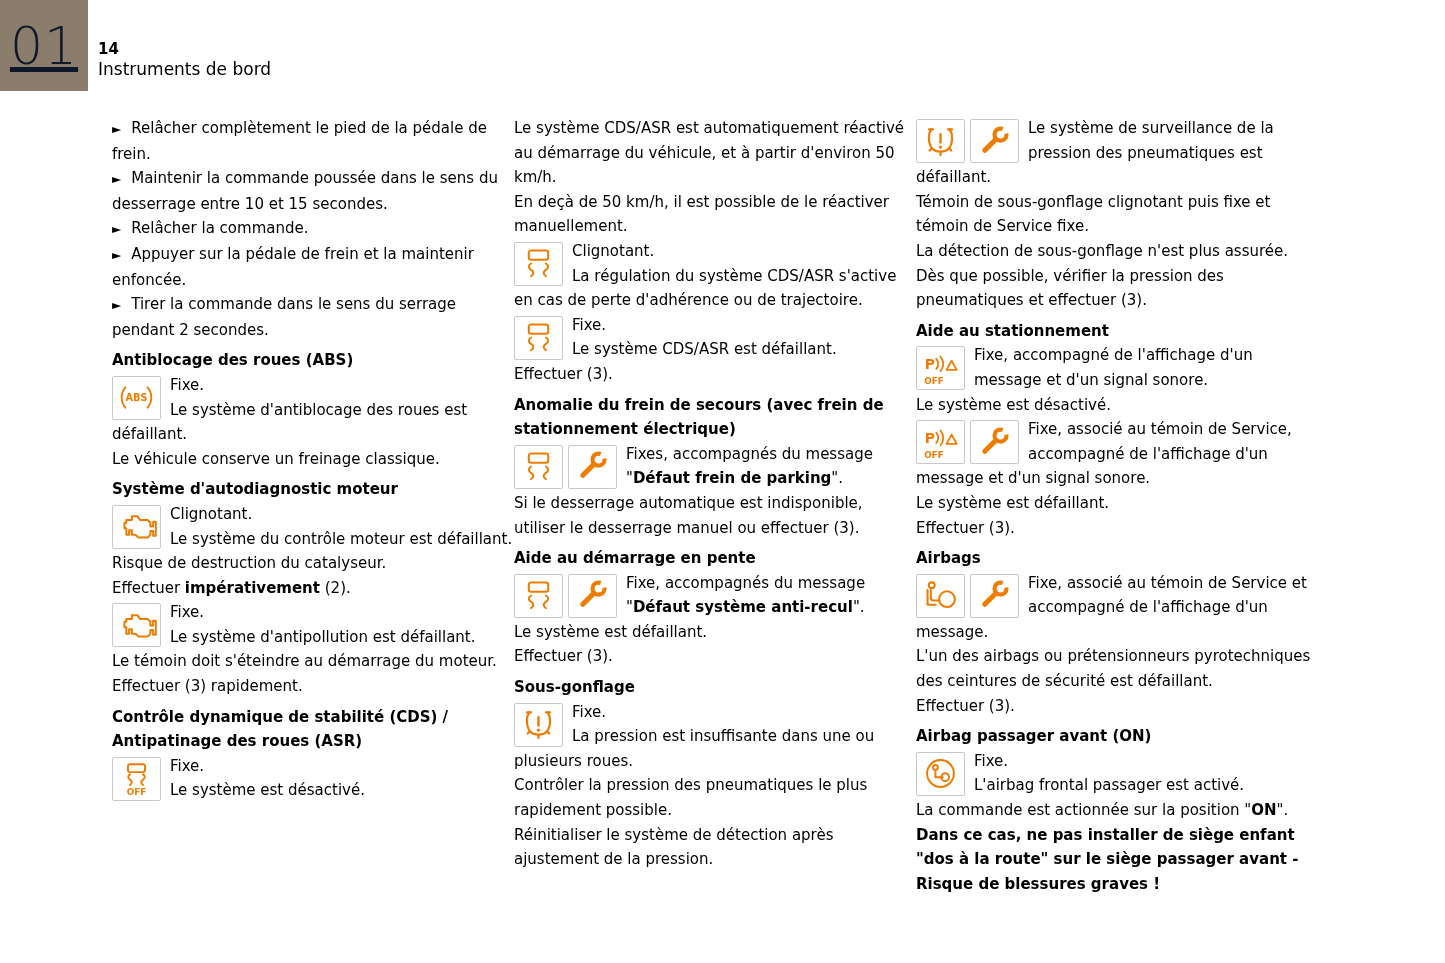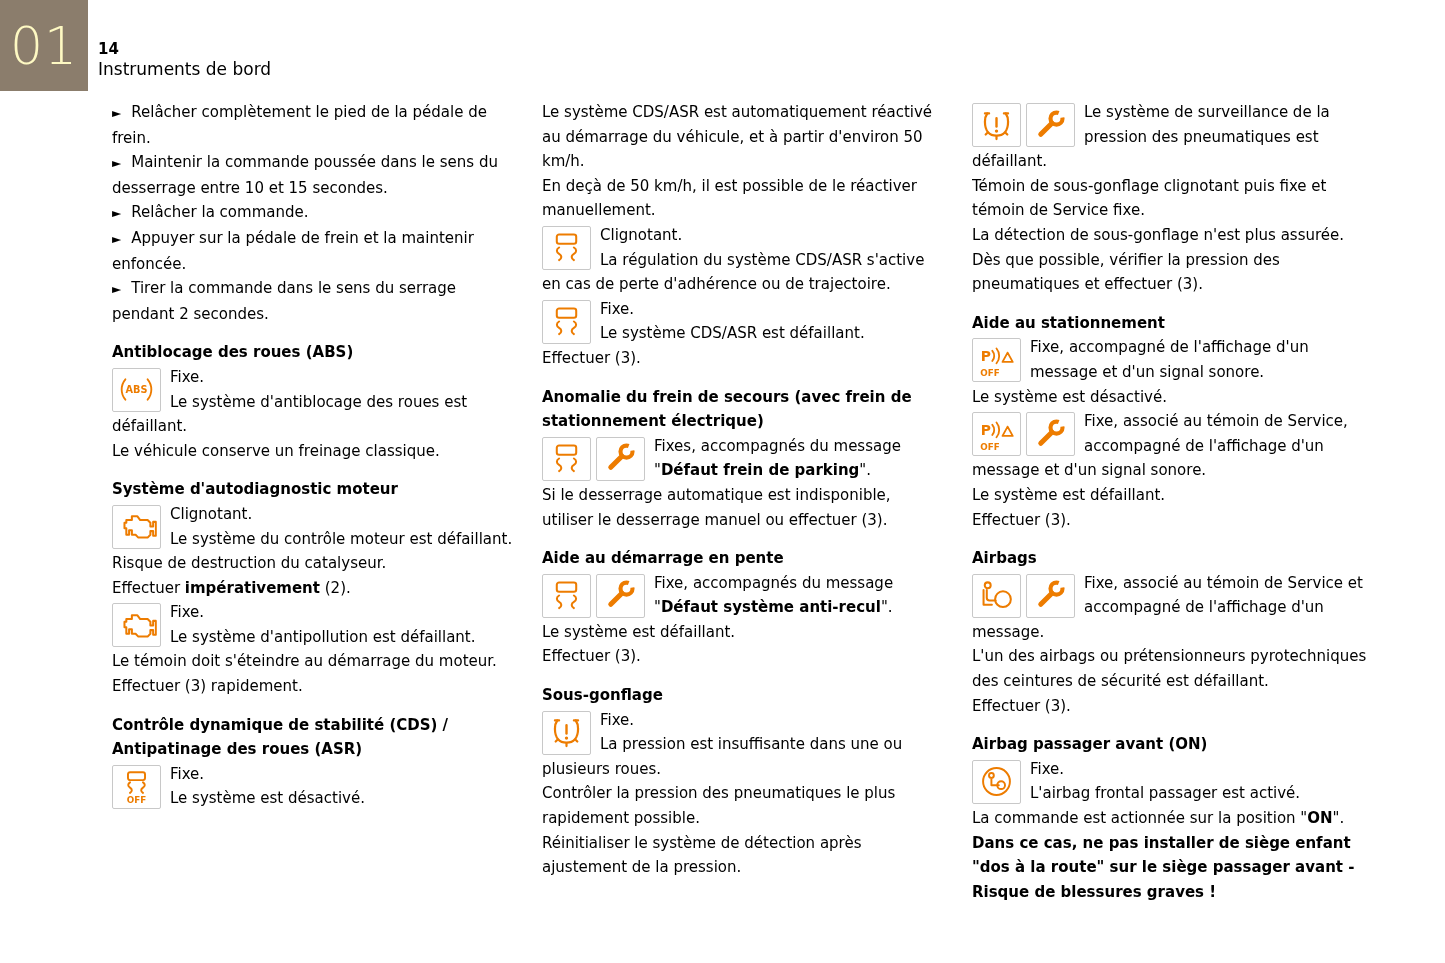--- a/index.html
+++ b/index.html
@@ -9,30 +9,30 @@
     background: #ffffff; color: #000;
     font-family: "DejaVu Sans", "Liberation Sans", sans-serif;
     overflow: hidden;
   }
   .defs { position: absolute; width: 0; height: 0; overflow: hidden; }
 
   .chapter-box {
     position: absolute; left: 0; top: 0; width: 88px; height: 91px;
     background: #8B7D6C; display: flex; align-items: center; justify-content: center;
   }
-  .chapter-num { font-size: 52px; font-weight: 200; color: #fef9c3; line-height: 1; letter-spacing: 1px; }
+  .chapter-num { font-size: 52px; font-weight: 200; color: #0f172a; line-height: 1; letter-spacing: 1px; text-decoration: underline; }
 
   .page-head { position: absolute; left: 98px; top: 40px; }
   .page-num { font-weight: bold; font-size: 15px; line-height: 19px; }
   .page-title { font-size: 17px; line-height: 21px; text-align: center; }
 
-  .content { position: absolute; left: 112px; top: 100px; display: flex; gap: 28px; }
+  .content { position: absolute; left: 112px; top: 116px; display: flex; }
   .col { width: 402px; font-size: 15px; line-height: 24.6px; }
   .col p { margin: 0; }
-  p.h { font-weight: bold; margin-top: 14px; }
+  p.h { font-weight: bold; margin-top: 6px; }
 
   .step .arr { display: inline-block; margin-right: 10px; font-size: 12px; }
 
   .iconblock { overflow: hidden; }
   .icons { float: left; display: flex; gap: 5px; margin: 3px 9px 2px 0; }
   .icon-box {
     width: 49px; height: 44px; flex: none; background: #fff;
     border: 1.5px solid #C8C8C8; border-radius: 2px;
     display: flex; align-items: center; justify-content: center;
   }

